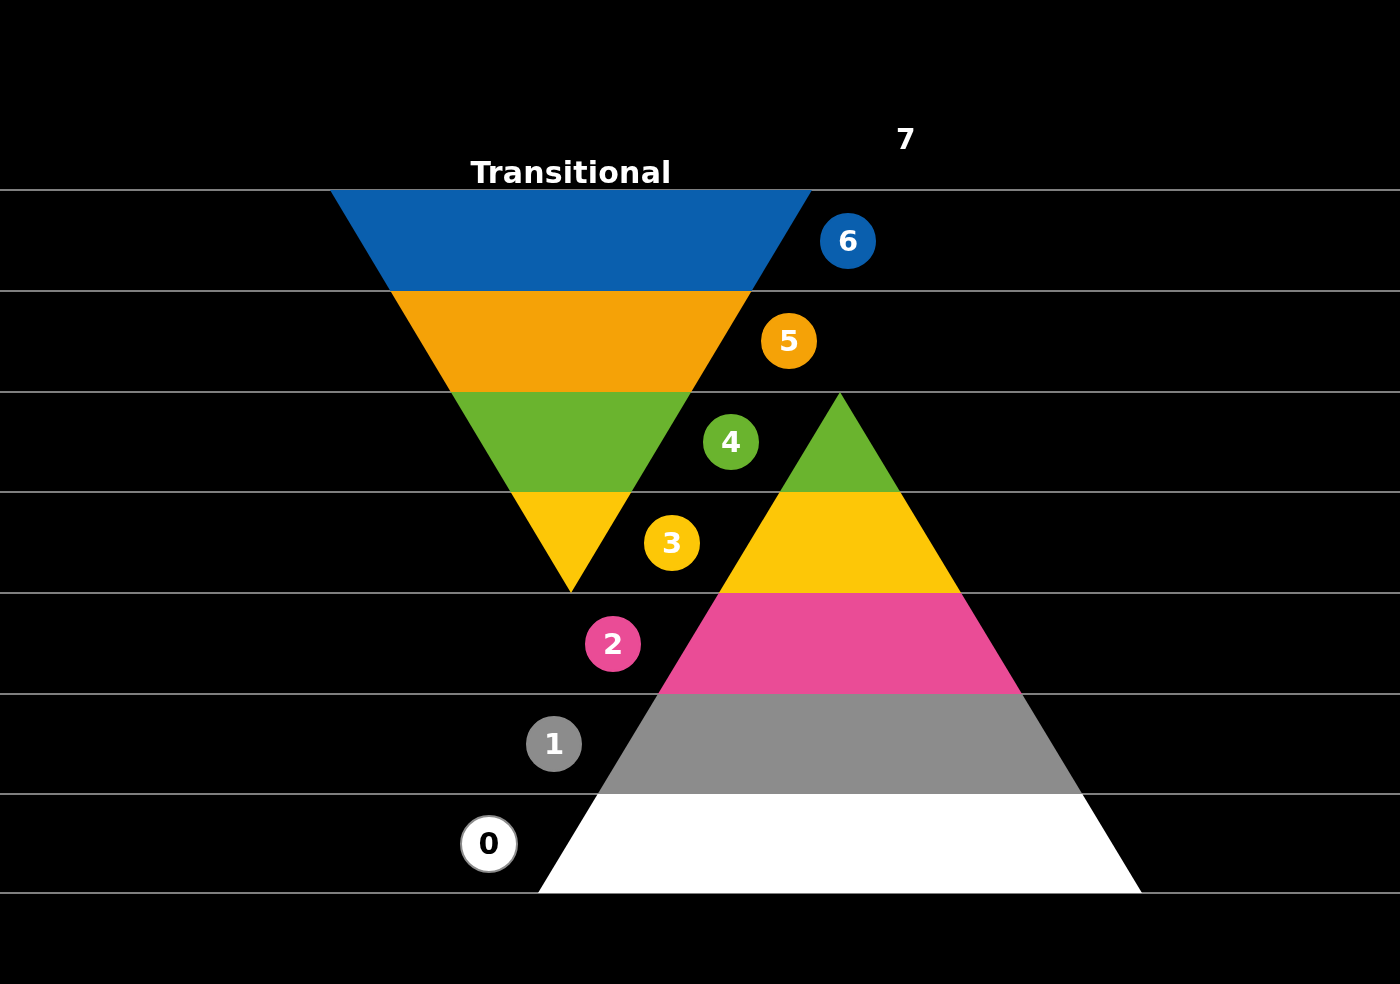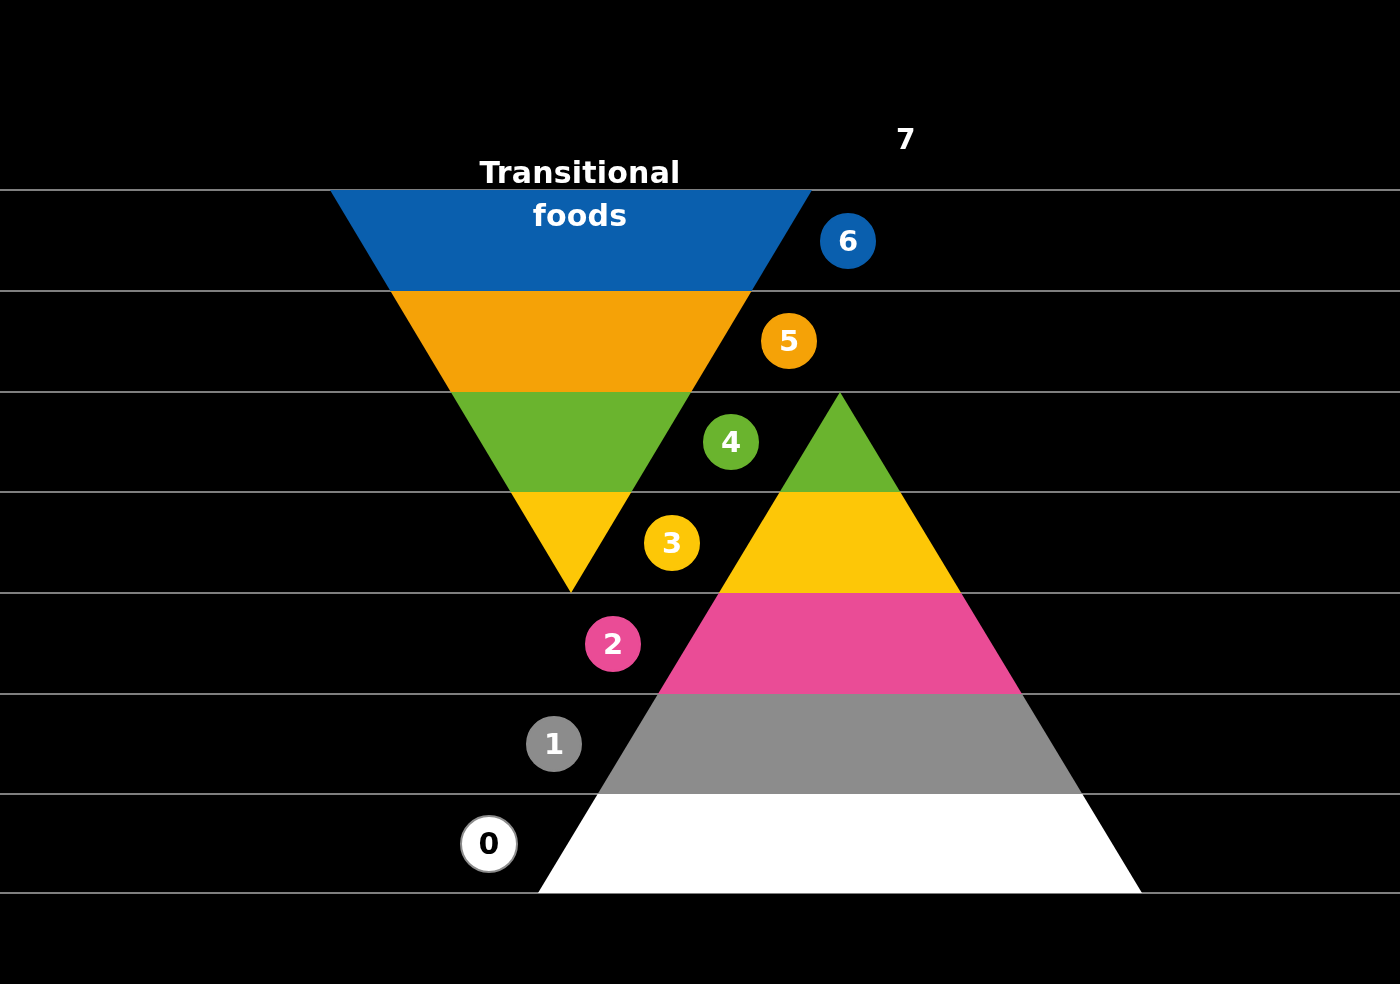--- a/index.html
+++ b/index.html
@@ -82,23 +82,22 @@
       </g>
     <g id="upright-group">
         <polygon points="840.00,392.00 840.00,392.00 900.28,492.00 779.72,492.00" fill="#6ab42e"></polygon>
         <polygon points="779.72,492.00 900.28,492.00 961.16,593.00 718.84,593.00" fill="#fdc707"></polygon>
         <polygon points="718.84,593.00 961.16,593.00 1022.04,694.00 657.96,694.00" fill="#ea4c96"></polygon>
         <polygon points="657.96,694.00 1022.04,694.00 1082.32,794.00 597.68,794.00" fill="#8c8c8c"></polygon>
         <polygon points="597.68,794.00 1082.32,794.00 1142.00,893.00 538.00,893.00" fill="#ffffff"></polygon>
       </g>
   </svg>
 
-  <div class="label-transitional" id="transitional-label" style="left:400px; top:152px;">
+  <div class="label-transitional" id="transitional-label" style="left:391px; top:152px;">
     <div>Transitional</div>
-    <div>foods</div>
   </div>
 
   <div class="axis-top-label" id="top-level-label" style="left:896px; top:126px;">7</div>
 
   <div id="badges-layer">
       <div class="badge" style="left: 820px; top: 213px; width: 56px; height: 56px; background: rgb(10, 95, 174); color: rgb(255, 255, 255); border: 2px solid rgb(10, 95, 174); font-size: 29px;">
         <span>6</span>
       </div>
       <div class="badge" style="left: 761px; top: 313px; width: 56px; height: 56px; background: rgb(245, 162, 7); color: rgb(255, 255, 255); border: 2px solid rgb(245, 162, 7); font-size: 29px;">
         <span>5</span>

